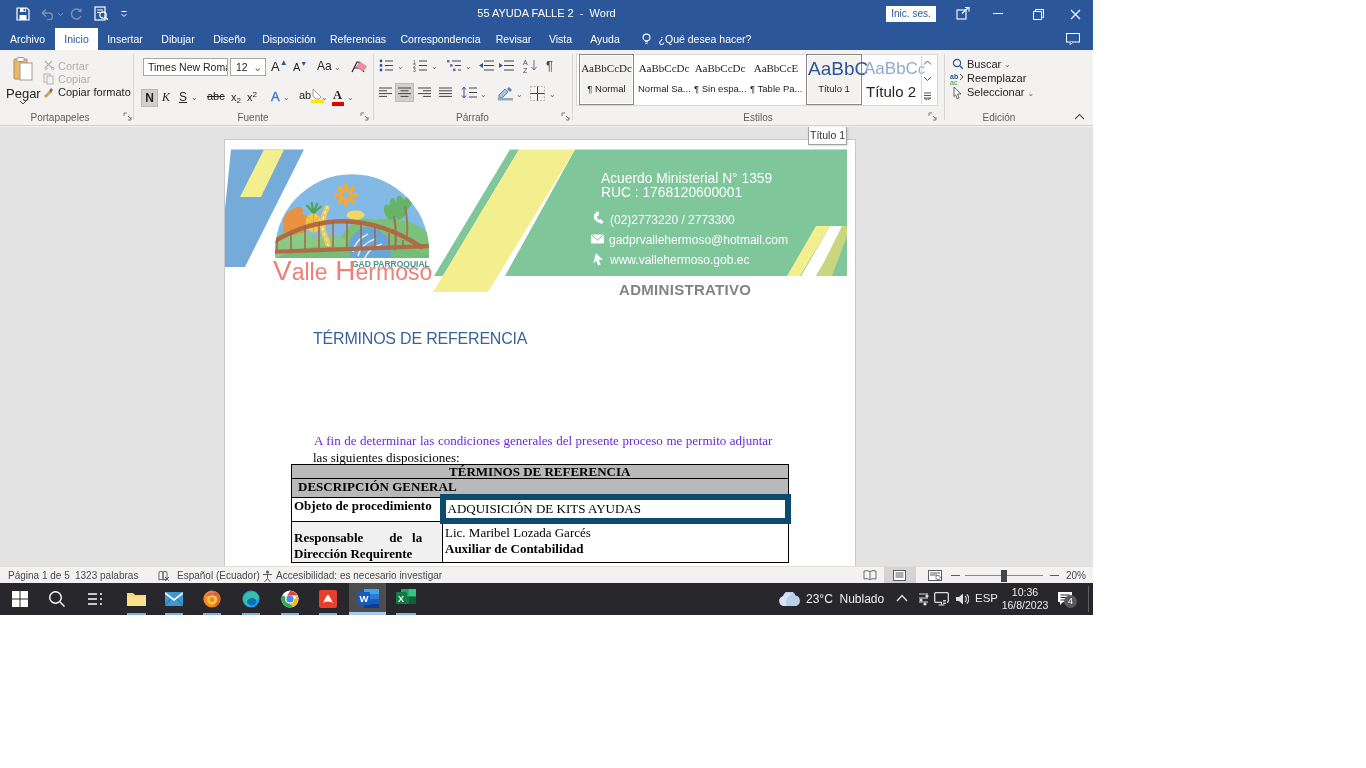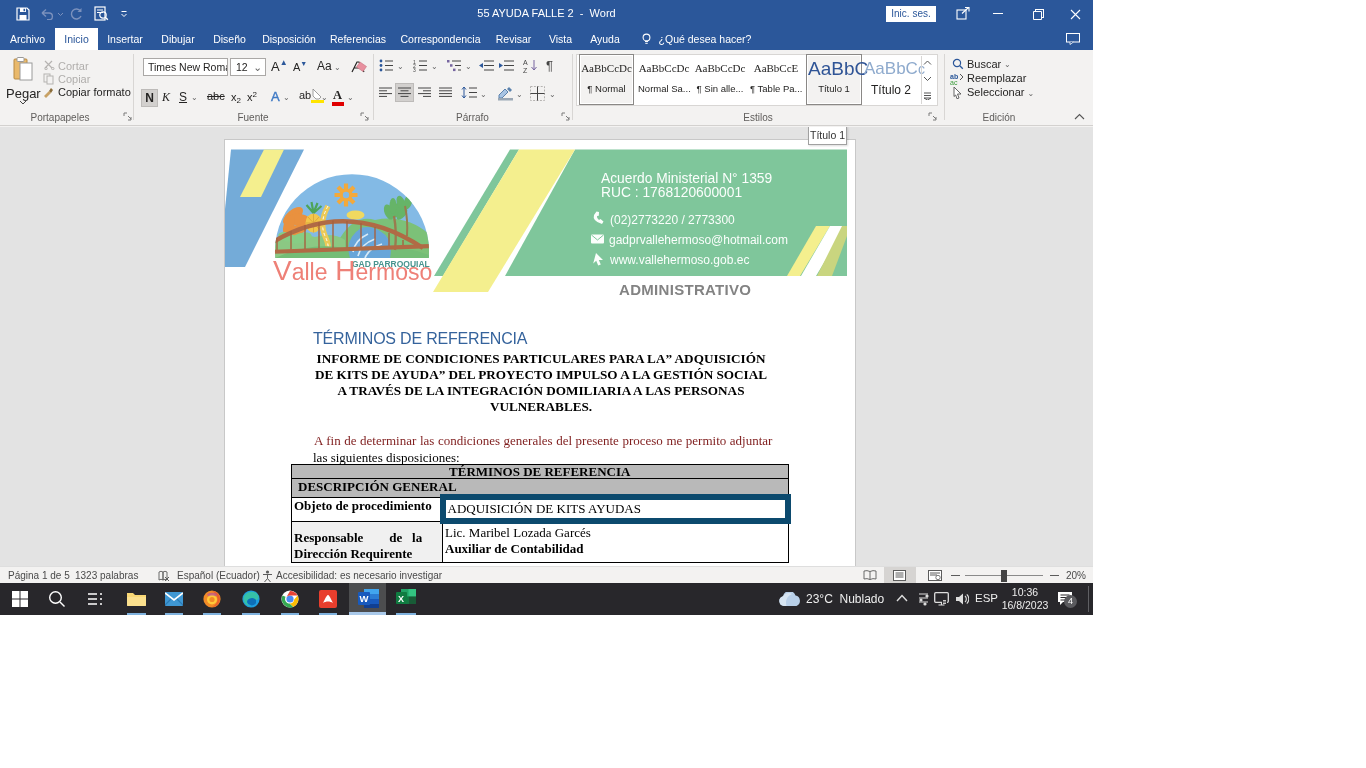--- a/index.html
+++ b/index.html
@@ -229,29 +229,29 @@
 
     <div class="grp" style="left:572px;width:372px">
       <div class="abs" style="left:4px;top:4px;width:362px;height:52px;background:#fff;border:1px solid #d8d6d4"></div>
       <div class="abs" style="left:7px;top:4px;width:55px;height:51px;border:1px solid #8a8886;background:#f3f2f1"></div>
       <div class="abs" style="left:8px;top:5px;width:53px;height:49px;border:1px solid #fff;background:#f3f2f1"></div>
       <div class="abs" style="left:9px;top:12px;width:51px;text-align:center;font-size:11px;color:#252423;font-family:'Liberation Serif',serif;white-space:nowrap">AaBbCcDc</div>
       <div class="abs" style="left:9px;top:33px;width:51px;text-align:center;font-size:9.5px;color:#252423;white-space:nowrap">¶ Normal</div>
       <div class="abs" style="left:66px;top:12px;width:52px;text-align:center;font-size:11px;color:#252423;font-family:'Liberation Serif',serif;white-space:nowrap">AaBbCcDc</div>
       <div class="abs" style="left:66px;top:33px;width:52px;text-align:center;font-size:9.5px;color:#252423;white-space:nowrap">Normal Sa...</div>
       <div class="abs" style="left:122px;top:12px;width:52px;text-align:center;font-size:11px;color:#252423;font-family:'Liberation Serif',serif;white-space:nowrap">AaBbCcDc</div>
-      <div class="abs" style="left:122px;top:33px;width:52px;text-align:center;font-size:9.5px;color:#252423;white-space:nowrap">¶ Sin alle...</div>
+      <div class="abs" style="left:122px;top:33px;width:52px;text-align:center;font-size:9.5px;color:#252423;white-space:nowrap">¶ Sin espa...</div>
       <div class="abs" style="left:178px;top:12px;width:52px;text-align:center;font-size:11px;color:#252423;font-family:'Liberation Serif',serif;white-space:nowrap">AaBbCcE</div>
       <div class="abs" style="left:178px;top:33px;width:52px;text-align:center;font-size:9.5px;color:#252423;white-space:nowrap">¶ Table Pa...</div>
       <div class="abs" style="left:234px;top:4px;width:56px;height:51px;border:1px solid #8a8886;background:#f3f2f1"></div>
       <div class="abs" style="left:235px;top:5px;width:54px;height:49px;border:1px solid #fff;background:#f3f2f1"></div>
       <div class="abs" style="left:236px;top:8px;width:52px;text-align:center;font-size:19px;color:#2f5496;font-family:'Liberation Sans',sans-serif">AaBbC</div>
       <div class="abs" style="left:236px;top:33px;width:52px;text-align:center;font-size:9.5px;color:#252423;white-space:nowrap">Título 1</div>
       <div class="abs" style="left:292px;top:9px;width:54px;text-align:center;font-size:17px;color:#8eaacd">AaBbC<span style="font-size:14px">c</span></div>
-      <div class="abs" style="left:292px;top:33px;width:54px;text-align:center;font-size:12px;color:#252423;white-space:nowrap">Título 2</div>
+      <div class="abs" style="left:292px;top:33px;width:54px;text-align:center;font-size:15px;color:#252423;white-space:nowrap">Título 2</div>
       <div class="abs" style="left:349px;top:6px;width:13px;height:48px;border-left:1px solid #d8d6d4"></div>
       <svg class="abs" style="left:351px;top:10px" width="9" height="6" viewBox="0 0 9 6">
           <path d="M1 4.5L4.5 1L8 4.5" fill="none" stroke="#555"></path>
         </svg>
       <svg class="abs" style="left:351px;top:26px" width="9" height="6" viewBox="0 0 9 6">
           <path d="M1 1l3.5 3.5L8 1" fill="none" stroke="#555"></path>
         </svg>
       <svg class="abs" style="left:351px;top:42px" width="9" height="8" viewBox="0 0 9 8">
           <path d="M1 1h7M1 3.5h7M1 6l3.5 2L8 6z" stroke="#555" fill="none"></path>
         </svg>
@@ -355,22 +355,21 @@
           <text x="384" y="103.5" font-size="12">gadprvallehermoso@hotmail.com</text>
           <text x="385" y="123.5" font-size="12">www.vallehermoso.gob.ec</text>
           <path d="M369 75 q-2 6 8 9 l1.5 -2.5 -3 -2.5 -1.5 1 q-2.5 -1.5 -2 -4 l1.8 -.3 .2 -3.7 -2.5 -.5 Z"></path>
           <rect x="366" y="94.5" width="13" height="9" rx="1"></rect>
           <path d="M366.5 95 l6 5 6 -5" stroke="#7fc69b" fill="none"></path>
           <path d="M371 113 l7 7 h-4.2 l2 4.5 -2.6 1 -2 -4.7 -3 2.8 Z"></path>
         </g>
       </svg>
       <div class="abs" style="left:394px;top:141px;width:140px;font-size:15px;font-weight:bold;color:#838383;letter-spacing:.3px">ADMINISTRATIVO</div>
       <div class="abs" style="left:88px;top:190px;font-size:16px;color:#35639c;letter-spacing:-.2px">TÉRMINOS DE REFERENCIA</div>
-      <div class="abs" style="left:60px;top:211px;width:512px;text-align:center;font-family:'Liberation Serif',serif;font-weight:bold;font-size:13.2px;line-height:16px;color:#000">INFORME DE CONDICIONES PARTICULARES PARA LA” ADQUISICIÓN<br>DE KITS DE AYUDA” DEL PROYECTO IMPULSO A LA GESTIÓN SOCIAL<br>A TRAVÉS DE LA INTEGRACIÓN DOMILIARIA A LAS PERSONAS<br>VULNERABLES.</div>
-      <div class="abs" style="left:89px;top:293px;font-family:'Liberation Serif',serif;font-size:13px;color:#7f1d1d;white-space:nowrap;word-spacing:.3px">A fin de determinar las condiciones generales del presente proceso me permito adjuntar</div>
+      <div class="abs" style="left:89px;top:293px;font-family:'Liberation Serif',serif;font-size:13px;color:#6d28d9;white-space:nowrap;word-spacing:.3px">A fin de determinar las condiciones generales del presente proceso me permito adjuntar</div>
       <div class="abs" style="left:88px;top:309.5px;font-family:'Liberation Serif',serif;font-size:13px;color:#000">las siguientes disposiciones:</div>
       <table class="abs" style="left:66px;top:324px;width:500px;border-collapse:collapse;font-family:'Liberation Serif',serif;font-size:13px;color:#000" cellspacing="0">
         <tbody>
             <tr>
               <td colspan="2" style="border:1px solid #000;background:#b9b9b9;text-align:center;font-weight:bold;height:12px;padding:0;line-height:13px">TÉRMINOS DE REFERENCIA</td>
             </tr>
         <tr>
               <td colspan="2" style="border:1px solid #000;background:#b9b9b9;font-weight:bold;height:16px;padding:0 0 0 6px;line-height:15px">DESCRIPCIÓN GENERAL</td>
             </tr>
         <tr>

